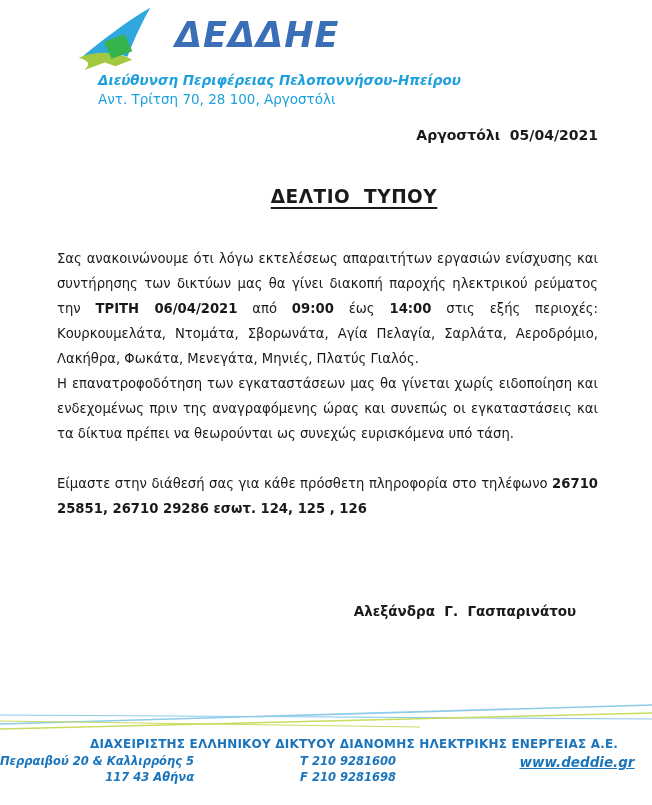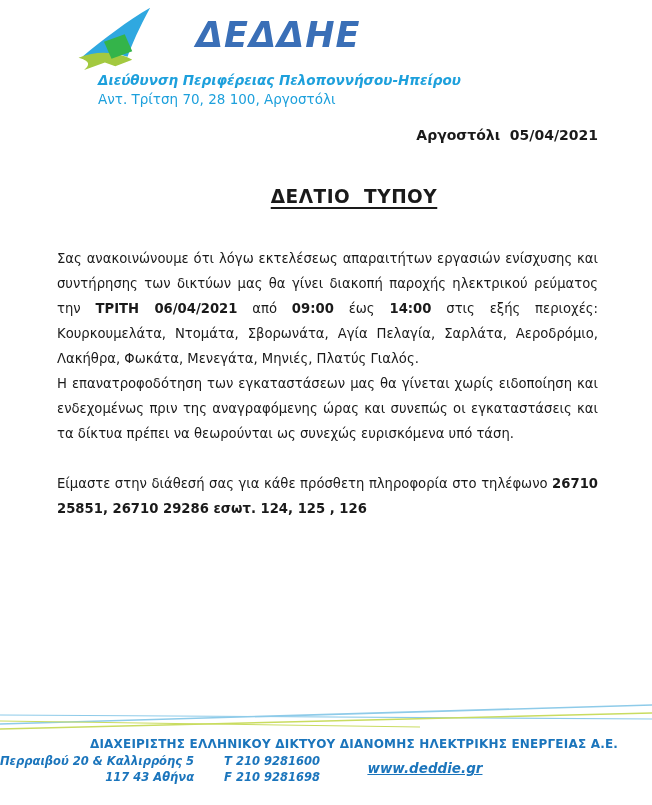--- a/index.html
+++ b/index.html
@@ -8,21 +8,21 @@
     font-family:"DejaVu Sans","Liberation Sans",sans-serif;color:#1a1a1a;
   }
   
   .logo-row{position:absolute;top:4px;left:72px;display:flex;align-items:center;}
   .logo-mark{width:96px;height:66px;}
   .bolt-blue{fill:var(--bolt-cyan,#2fa8e0);}
   .bolt-yellow{fill:var(--bolt-green,#a3c940);}
   .bolt-diamond{fill:var(--bolt-dark-green,#34b44a);}
   .logo-text{
     font-size:35px;font-weight:bold;font-style:italic;
-    color:var(--logo-blue,#3a6fb7);letter-spacing:1px;margin-left:28px;margin-top:-4px;
+    color:var(--logo-blue,#3a6fb7);letter-spacing:1px;margin-left:7px;margin-top:-4px;
   }
   .dept{position:absolute;top:71px;left:62px;line-height:19px;font-size:13.5px;color:var(--header-blue,#1da0dc);margin-left:36px;}
   .dept-1{font-weight:bold;font-style:italic;}
   .dept-2{font-weight:bold;}
   .dept-3{font-weight:normal;}
   
   .dateline{position:absolute;top:127px;right:54px;font-size:14px;font-weight:bold;white-space:pre;}
   .title{
     position:absolute;top:186px;left:0;width:100%;margin:0;text-align:center;
     font-size:18.5px;font-weight:bold;letter-spacing:0.5px;white-space:pre;
@@ -39,27 +39,27 @@
     font-weight:bold;font-size:13.5px;line-height:20px;white-space:pre;}
   
   .footer-deco{position:absolute;top:700px;left:0;width:652px;height:36px;}
   .deco-blue{stroke:#8ecbe9;}
   .deco-green{stroke:#c9dc60;}
   .footer-company{
     position:absolute;top:737px;left:0;width:100%;text-align:center;
     font-weight:bold;font-size:12px;letter-spacing:0.2px;color:var(--footer-blue,#1b75bc);padding-left:28px;
   }
   .footer-cols{
-    position:absolute;top:753px;left:0;width:100%;display:flex;justify-content:flex-start;gap:30px;
+    position:absolute;top:753px;left:0;width:100%;display:flex;justify-content:space-between;gap:30px;
     font-style:italic;font-weight:bold;font-size:11.5px;line-height:16px;color:var(--footer-blue,#1b75bc);
   }
   .footer-col-address{text-align:right;min-width:170px;}
   .footer-col-phones{text-align:left;}
   .footer-col-net{text-align:center;min-width:150px;}
-  .footer-website{font-size:13.5px;text-decoration:underline;display:inline-block;margin-top:7px;}
+  .footer-website{font-size:13.5px;text-decoration:underline;display:inline-block;margin-top:1px;}
 </style>
 </head>
 <body>
 
 <div class="page">
 
   <div class="logo-row">
     <svg class="logo-mark" viewBox="0 0 100 70" aria-hidden="true">
       <path class="bolt-blue" d="M10,56 C34,36 58,18 82,4 C70,26 63,42 58,56 C42,50 24,52 10,56 Z"></path>
       <path class="bolt-yellow" d="M6,57 C28,48 50,52 63,59 L45,66 L34,62 L12,70 C20,63 16,60 6,57 Z"></path>
@@ -77,20 +77,21 @@
 
   <h1 class="title"><span>ΔΕΛΤΙΟ  ΤΥΠΟΥ</span></h1>
 
   <div class="body-text">
     <p><span>Σας ανακοινώνουμε ότι λόγω εκτελέσεως απαραιτήτων εργασιών ενίσχυσης και συντήρησης των δικτύων μας θα γίνει διακοπή παροχής ηλεκτρικού ρεύματος την </span><span class="b">ΤΡΙΤΗ 06/04/2021</span><span> από </span><span class="b">09:00</span><span> έως </span><span class="b">14:00</span><span> στις εξής περιοχές: Κουρκουμελάτα, Ντομάτα, Σβορωνάτα, Αγία Πελαγία, Σαρλάτα, Αεροδρόμιο, Λακήθρα, Φωκάτα, Μενεγάτα, Μηνιές, Πλατύς Γιαλός.</span></p>
     <p>Η επανατροφοδότηση των εγκαταστάσεων μας θα γίνεται χωρίς ειδοποίηση και ενδεχομένως πριν της αναγραφόμενης ώρας και συνεπώς οι εγκαταστάσεις και τα δίκτυα πρέπει να θεωρούνται ως συνεχώς ευρισκόμενα υπό τάση.</p>
     <p class="para-phones"><span>Είμαστε στην διάθεσή σας για κάθε πρόσθετη πληροφορία στο τηλέφωνο </span><span class="b">26710 25851, 26710 29286  εσωτ.  124, 125 , 126</span></p>
   </div>
 
   <div class="signature">
+    <div>Αλεξάνδρα  Γ.  Γασπαρινάτου</div>
   </div>
 
   <svg class="footer-deco" viewBox="0 0 652 36" aria-hidden="true">
     <line x1="0" y1="24" x2="652" y2="5" class="deco-blue" stroke-width="1.6"></line>
     <line x1="0" y1="15" x2="652" y2="19" class="deco-blue" stroke-width="1.1"></line>
     <line x1="0" y1="29" x2="652" y2="13" class="deco-green" stroke-width="1.4"></line>
     <line x1="0" y1="21" x2="420" y2="27" class="deco-green" stroke-width="1"></line>
   </svg>
 
   <div class="footer-company">ΔΙΑΧΕΙΡΙΣΤΗΣ ΕΛΛΗΝΙΚΟΥ ΔΙΚΤΥΟΥ ΔΙΑΝΟΜΗΣ ΗΛΕΚΤΡΙΚΗΣ ΕΝΕΡΓΕΙΑΣ Α.Ε.</div>

